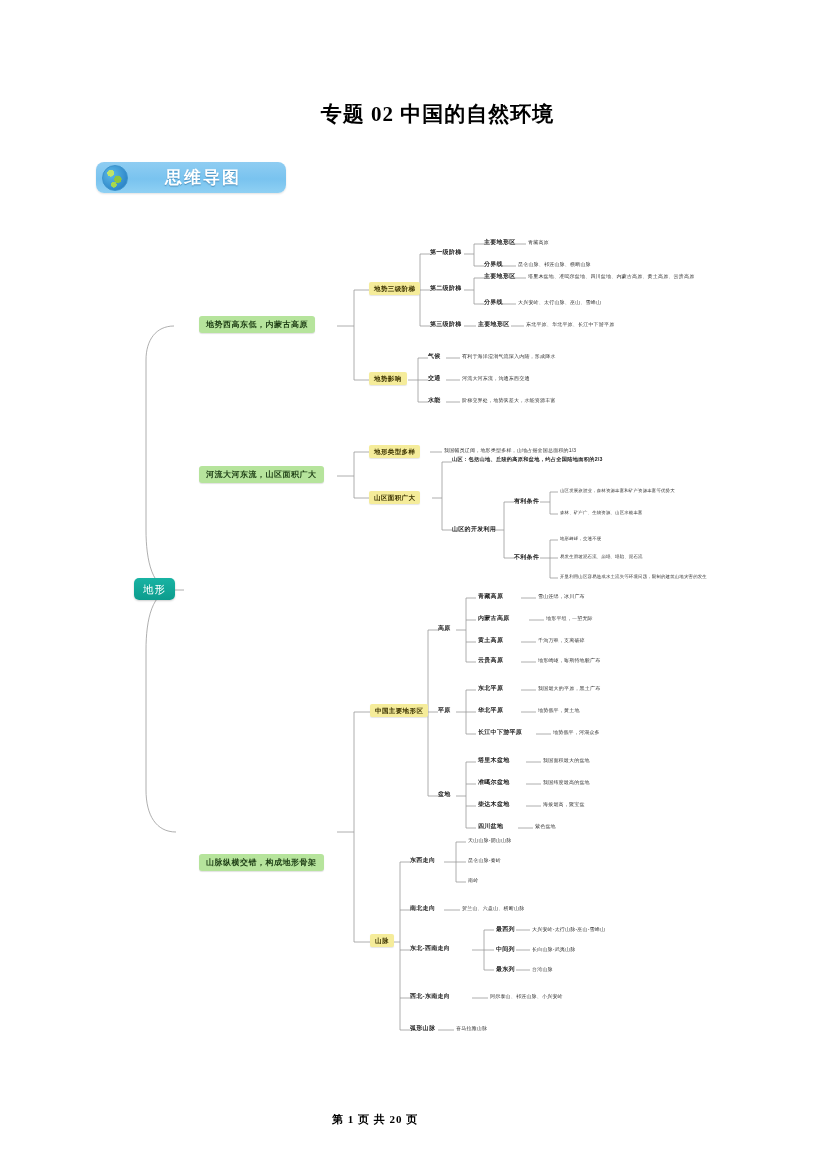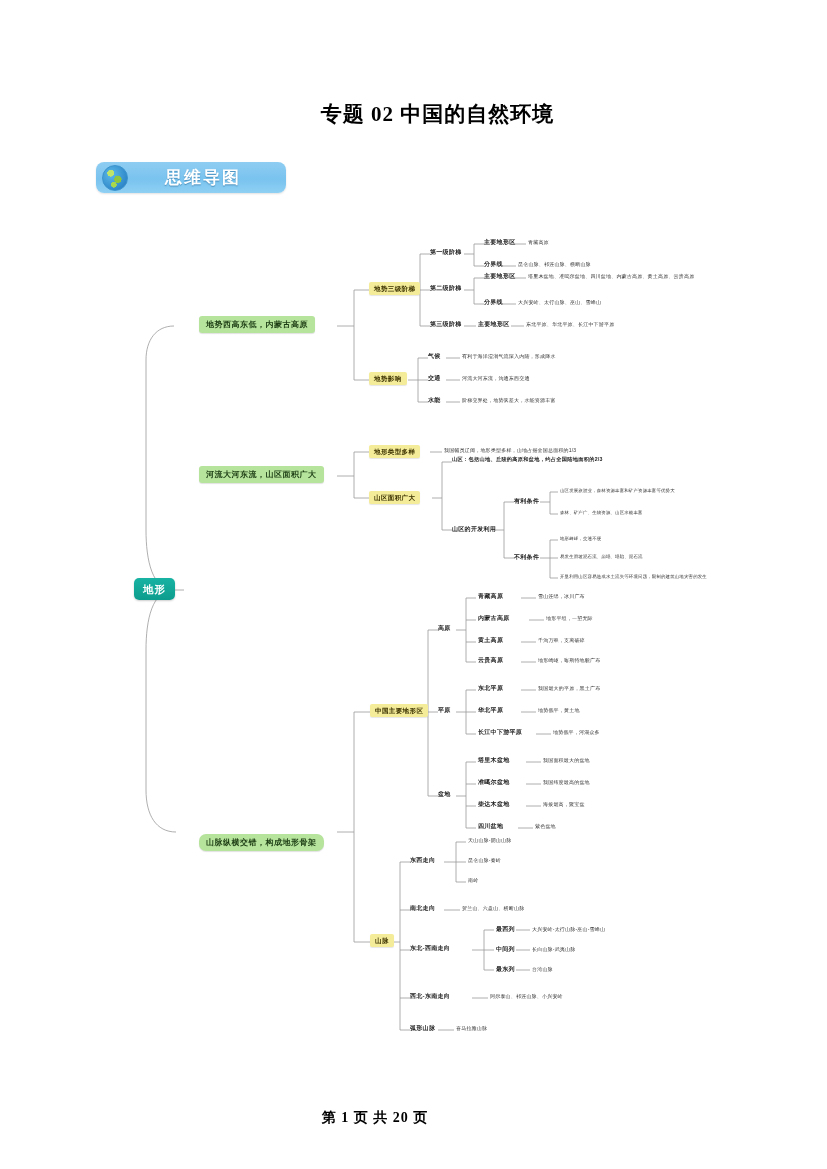--- a/index.html
+++ b/index.html
@@ -91,21 +91,21 @@
     position: absolute;
     box-sizing: border-box;
     white-space: nowrap;
     line-height: 1.15;
   }
   
   .n-root {
     background: linear-gradient(180deg,#18b3a3 0%, #0d9c8d 100%);
     color: #fff;
     font-size: 10.5px;
-    font-weight: bold;
+    font-weight: normal;
     border-radius: 5px;
     padding: 5px 9px;
     box-shadow: 0 1px 2px rgba(0,0,0,0.2);
     letter-spacing: 1px;
   }
   
   .n-green {
     background: #b6e49c;
     color: #1d3d14;
     font-size: 8px;
@@ -142,21 +142,21 @@
   }
   .n-leaf.xs { font-size: 4.4px; }
   
   .footer {
     position: absolute;
     bottom: 42px;
     left: 0;
     width: 702px;
     text-align: center;
     font-family: "Liberation Serif", "DejaVu Serif", serif;
-    font-size: 14px;
+    font-size: 11px;
     font-weight: bold;
     letter-spacing: 1px;
     color: #000;
   }
 </style>
 </head>
 <body>
 
 <div class="page">
 
@@ -336,21 +336,21 @@
 
     <div class="node n-label" style="left:490px; top:268px;">有利条件</div>
     <div class="node n-leaf xs" style="left:536px; top:258px;">山区发展旅游业，森林资源丰富和矿产资源丰富等优势大</div>
     <div class="node n-leaf xs" style="left:536px; top:280px;">森林、矿产广、生物资源、山区水能丰富</div>
 
     <div class="node n-label" style="left:490px; top:324px;">不利条件</div>
     <div class="node n-leaf xs" style="left:536px; top:306px;">地形崎岖，交通不便</div>
     <div class="node n-leaf xs" style="left:536px; top:324px;">易发生滑坡泥石流、崩塌、塌陷、泥石流</div>
     <div class="node n-leaf xs" style="left:536px; top:344px;">开垦利用山区容易造成水土流失等环境问题，限制的建筑山地灾害的发生</div>
 
-    <div class="node n-green" style="left:175px; top:604px;border-radius:7px;">山脉纵横交错，构成地形骨架</div>
+    <div class="node n-green" style="left:175px; top:624px;">山脉纵横交错，构成地形骨架</div>
 
     <div class="node n-yellow" style="left:346px; top:474px;">中国主要地形区</div>
     <div class="node n-yellow" style="left:346px; top:704px;">山脉</div>
 
     <div class="node n-label" style="left:414px; top:395px;">高原</div>
     <div class="node n-label" style="left:454px; top:363px;">青藏高原</div>
     <div class="node n-leaf" style="left:514px; top:364px;">雪山连绵，冰川广布</div>
     <div class="node n-label" style="left:454px; top:385px;">内蒙古高原</div>
     <div class="node n-leaf" style="left:522px; top:386px;">地形平坦，一望无际</div>
     <div class="node n-label" style="left:454px; top:407px;">黄土高原</div>

